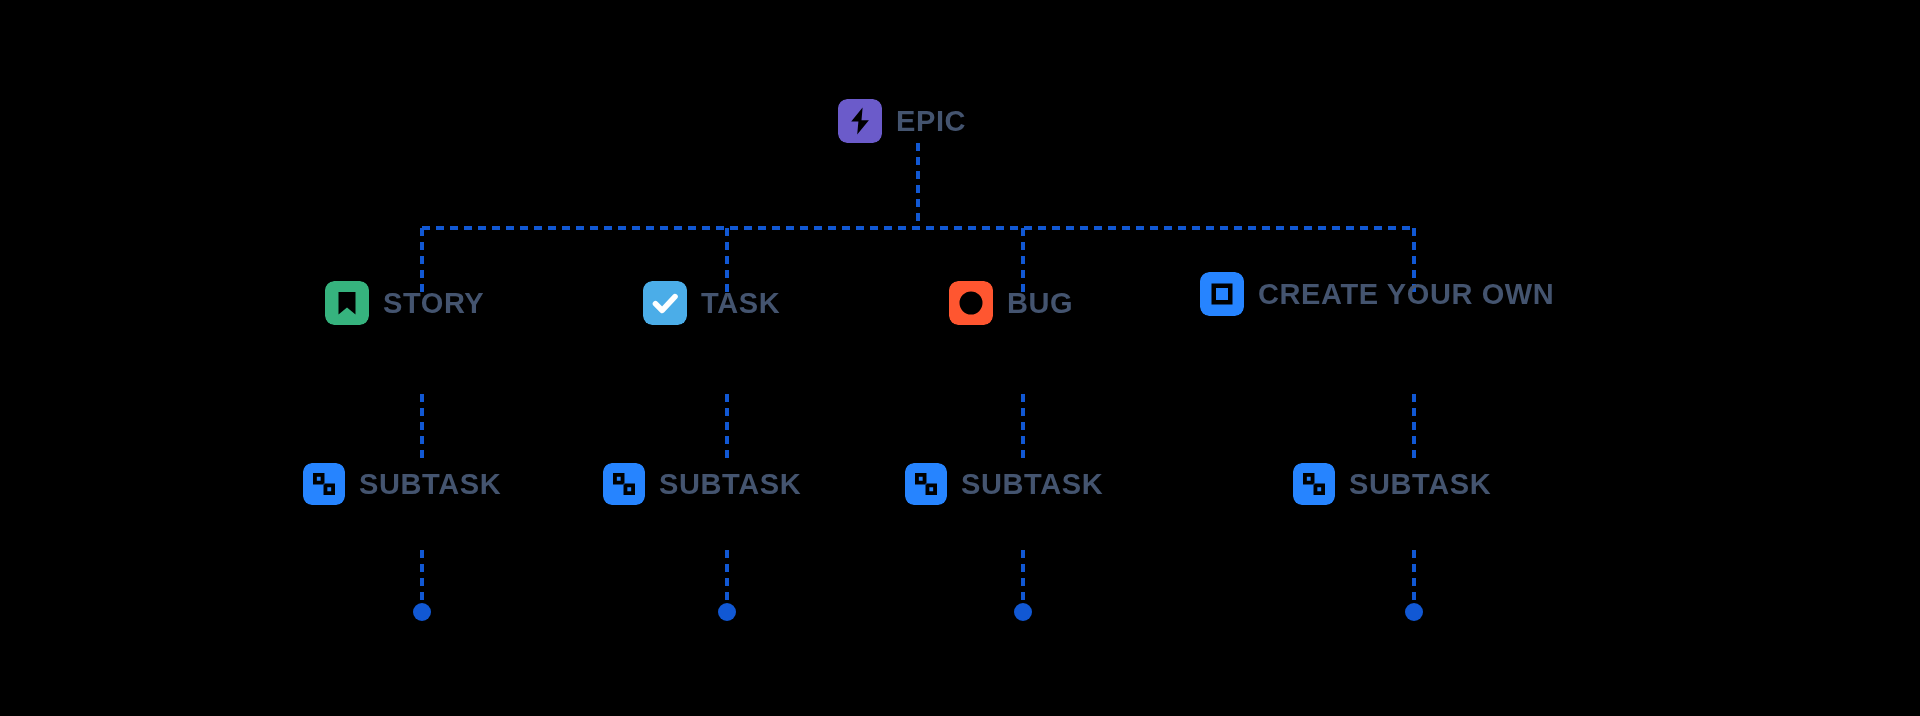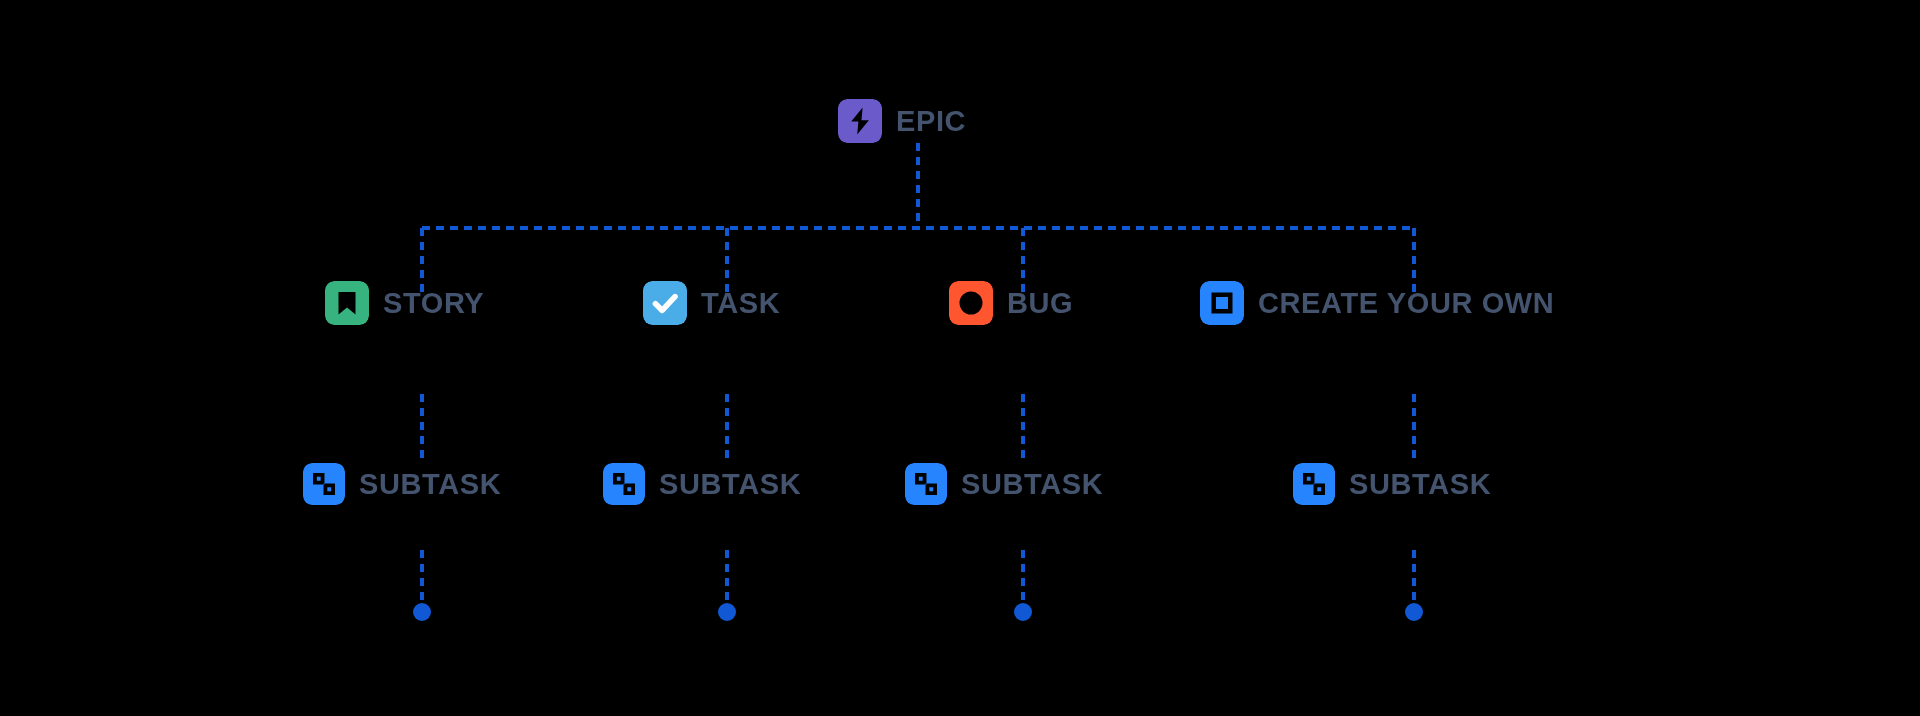--- a/index.html
+++ b/index.html
@@ -125,21 +125,21 @@
 
   <div class="node" style="left:949px; top:281px;text-align:center;">
     <svg class="node-icon" viewBox="0 0 44 44">
       <path fill="#FF5630" fill-rule="evenodd" d="
         M9,0 H35 A9,9 0 0 1 44,9 V35 A9,9 0 0 1 35,44 H9 A9,9 0 0 1 0,35 V9 A9,9 0 0 1 9,0 Z
         M22,10.5 A11.5,11.5 0 1 0 22,33.5 A11.5,11.5 0 1 0 22,10.5 Z"></path>
     </svg>
     <span class="node-label">BUG</span>
   </div>
 
-  <div class="node" style="left:1200px; top:281px;">
+  <div class="node" style="left:1200px; top:272px;">
     <svg class="node-icon" viewBox="0 0 44 44">
       <path fill="#2684FF" fill-rule="evenodd" d="
         M9,0 H35 A9,9 0 0 1 44,9 V35 A9,9 0 0 1 35,44 H9 A9,9 0 0 1 0,35 V9 A9,9 0 0 1 9,0 Z
         M11.5,11.5 H32.5 V32.5 H11.5 Z
         M16,16 H28 V28 H16 Z"></path>
     </svg>
     <span class="node-label">CREATE YOUR OWN</span>
   </div>
 
   <div class="node" style="left:303px; top:463px;">

